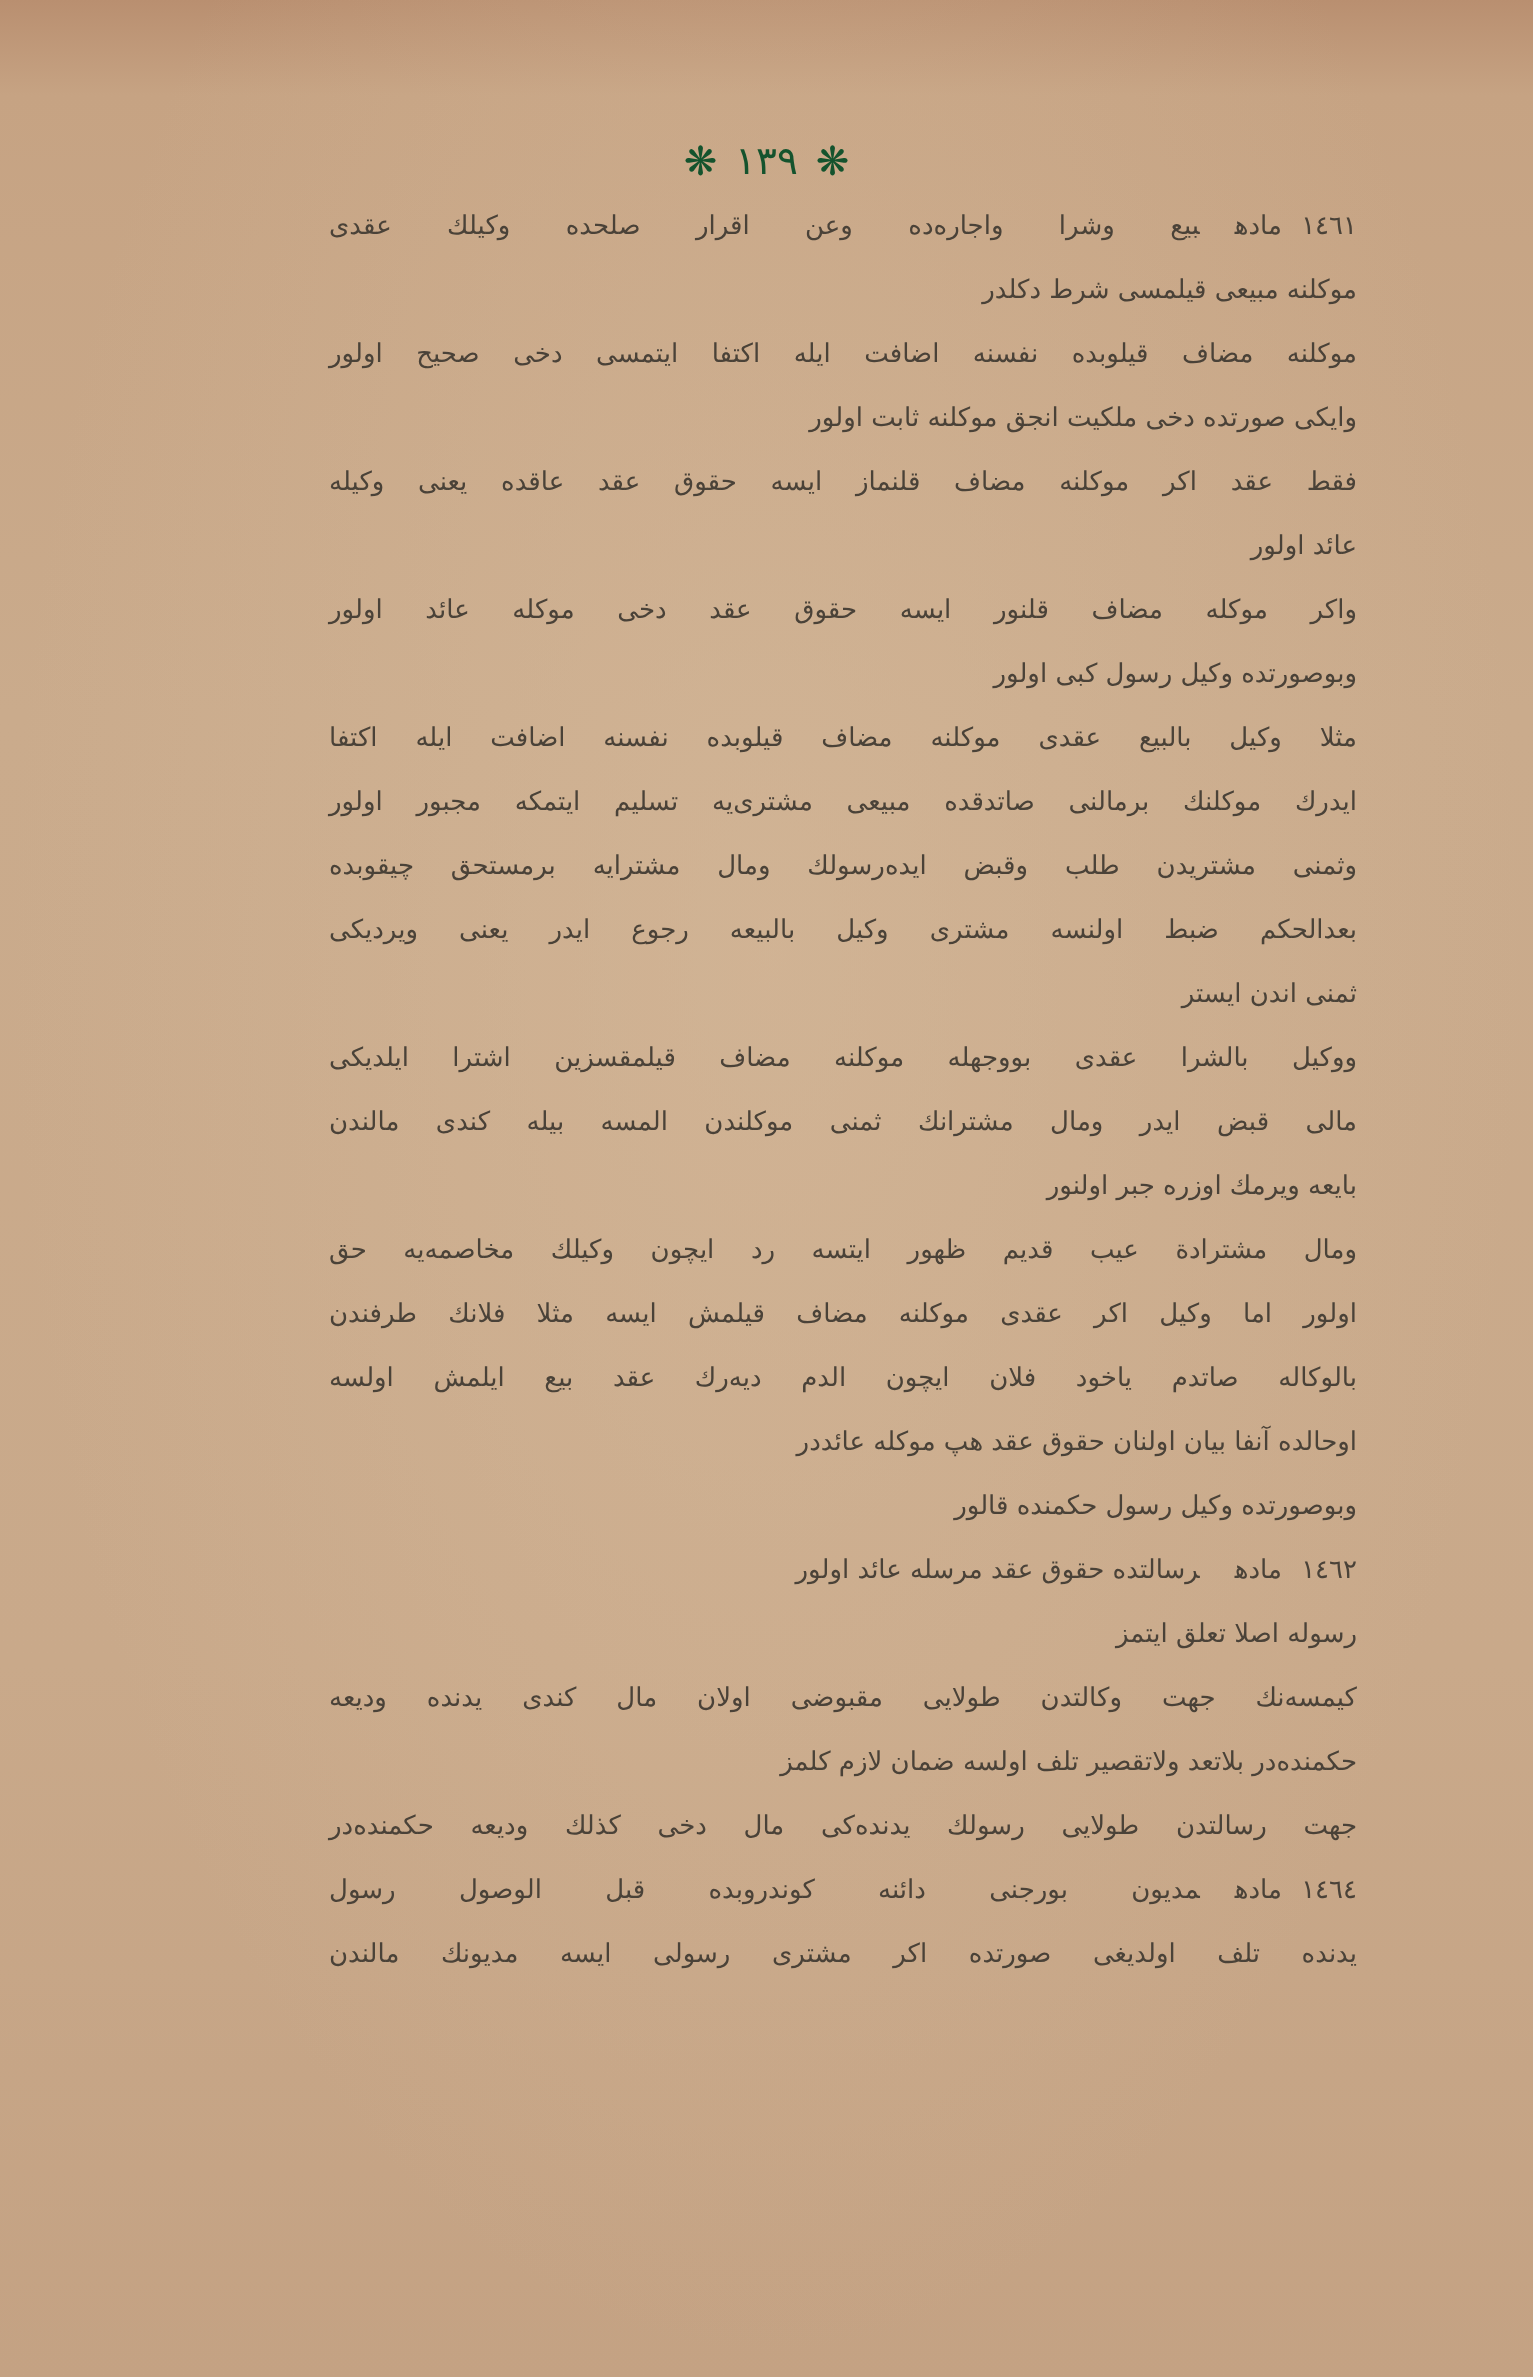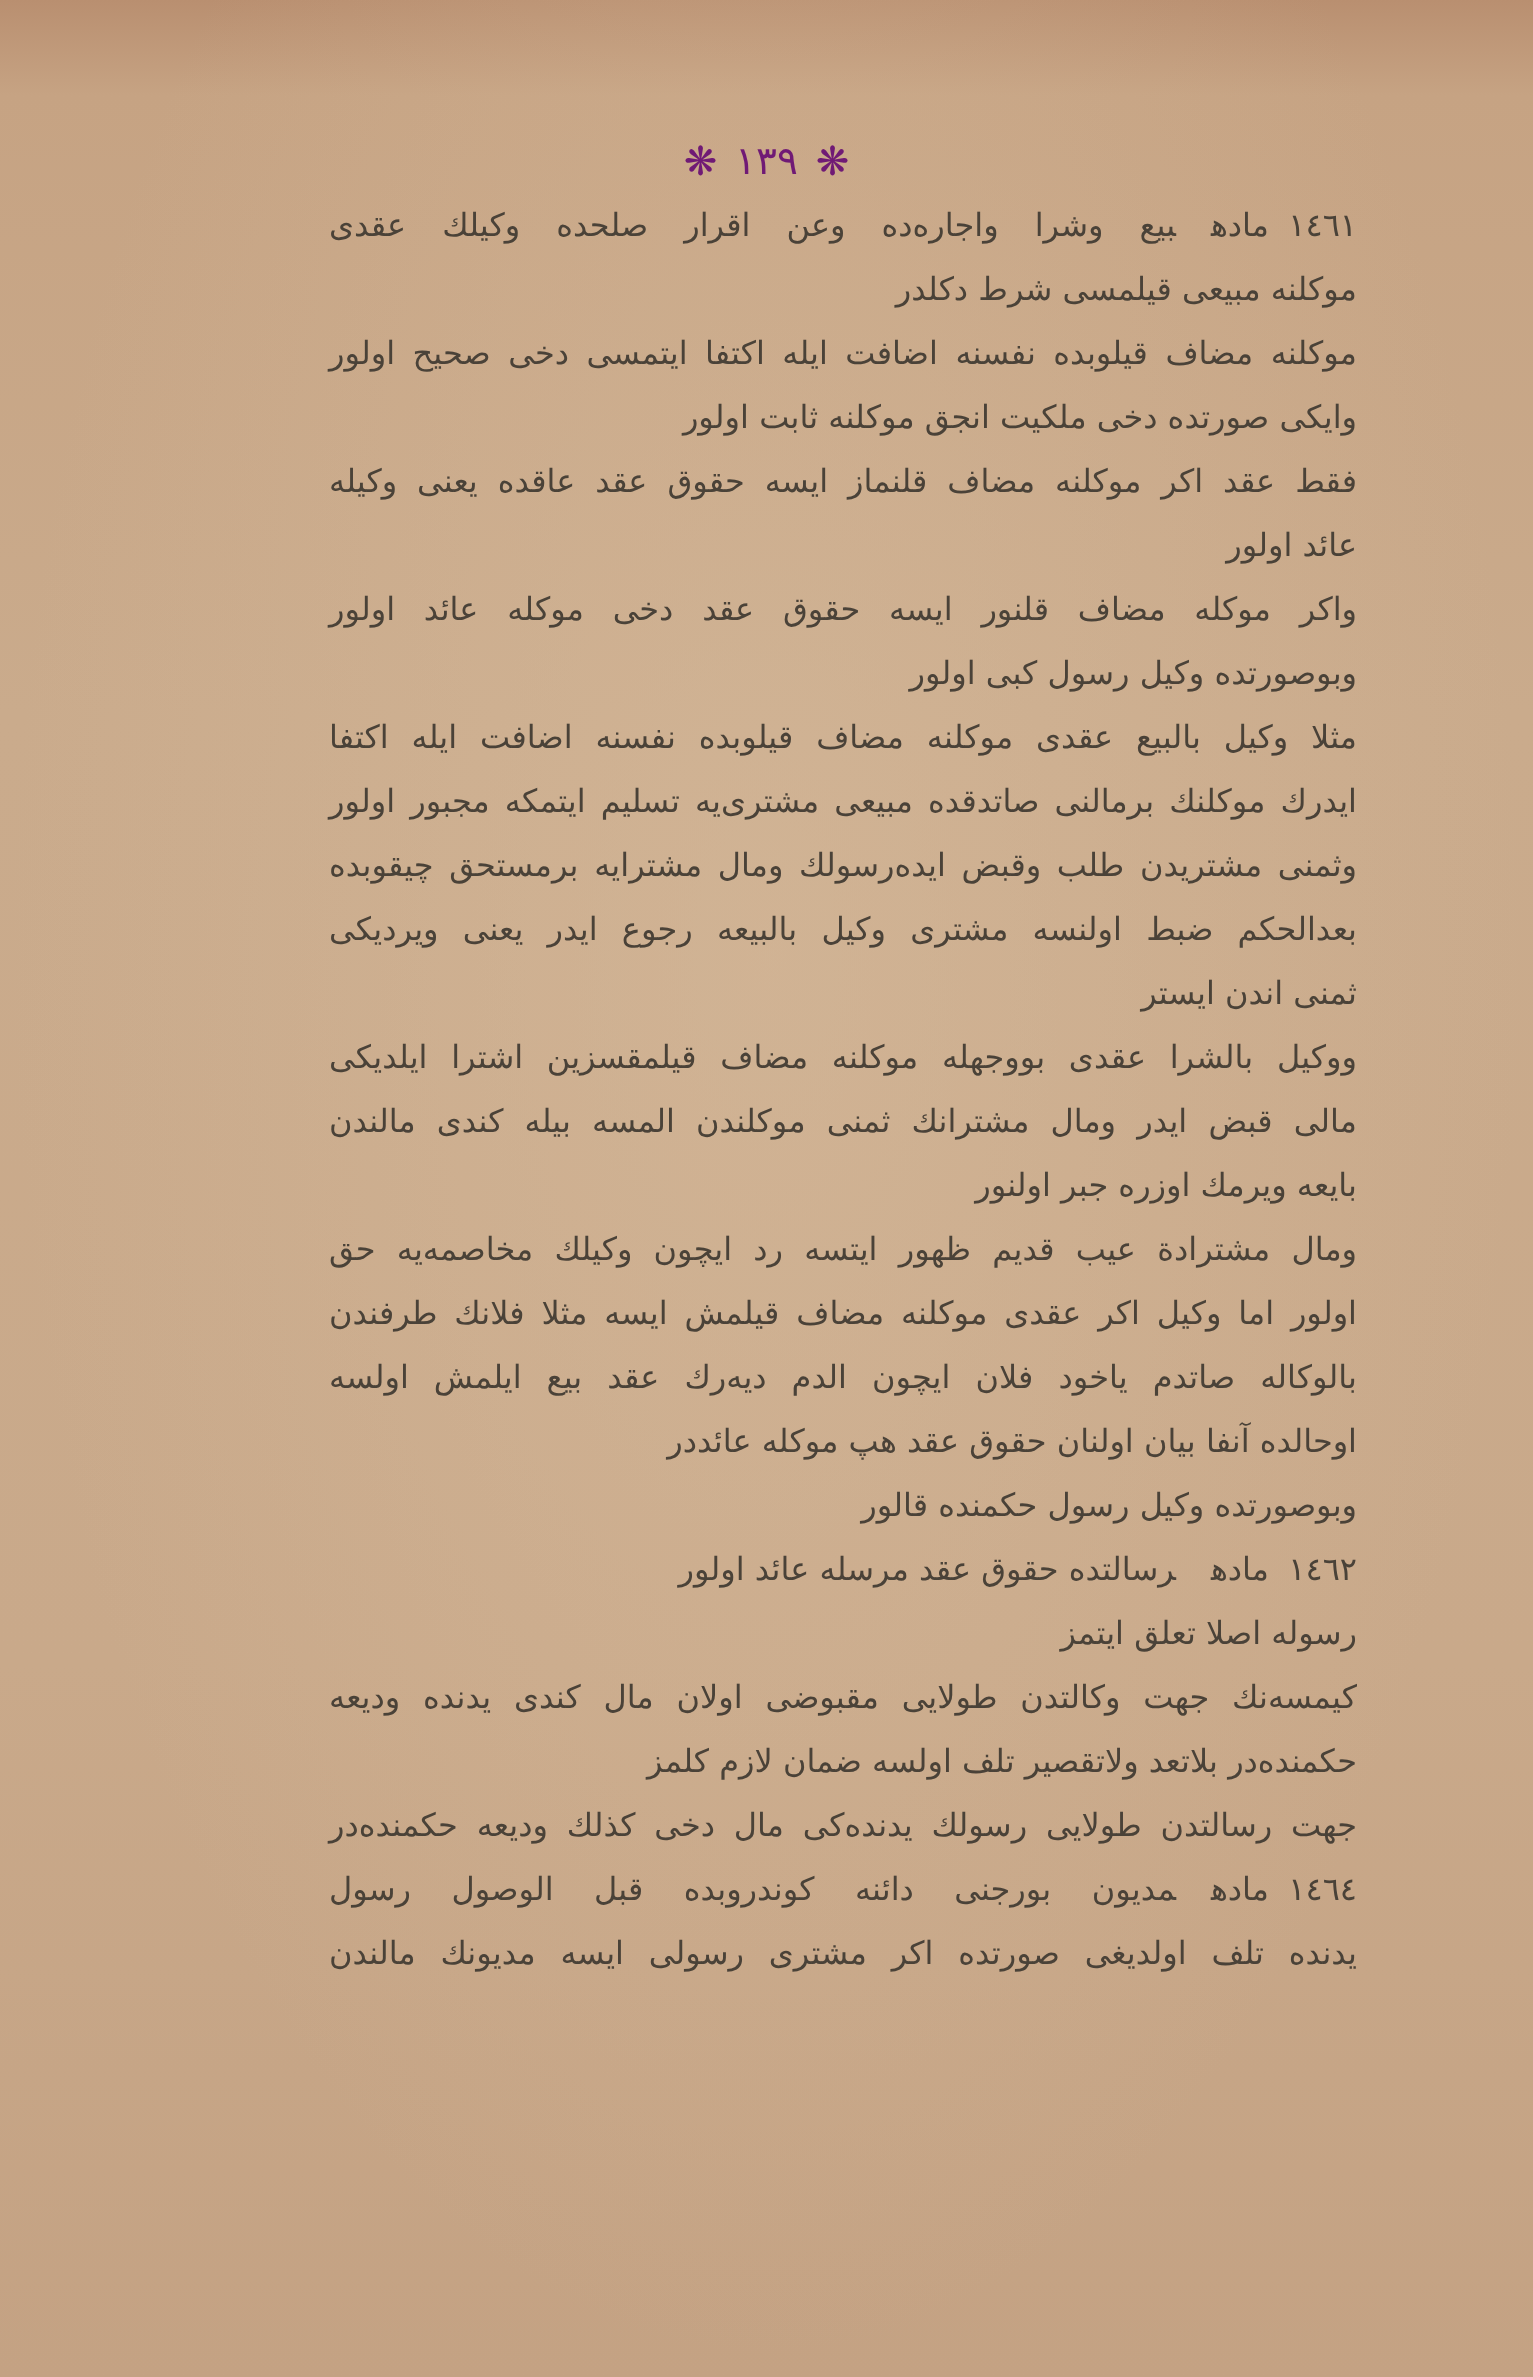--- a/index.html
+++ b/index.html
@@ -26,21 +26,21 @@
       height: 2377px;
     }
     .header {
       position: absolute;
       top: 127px;
       left: 0;
       width: 1533px;
       text-align: center;
       font-size: 39px;
       line-height: 62px;
-      color: #701a75;
+      color: #14532d;
     }
     .header .orn {
       display: inline-block;
       font-size: 40px;
       vertical-align: middle;
       margin: 0 5.3px;
     }
     .header .pnum {
       display: inline-block;
       vertical-align: middle;
@@ -50,21 +50,21 @@
       position: absolute;
       top: 193px;
       left: 329px;
       width: 1028px;
       direction: rtl;
       text-align: right;
     }
     .line {
       height: 64px;
       line-height: 64px;
-      font-size: 32px;
+      font-size: 26px;
       white-space: nowrap;
       color: #4a4238;
     }
     .line.justify {
       text-align: justify;
       text-align-last: justify;
     }
     .line .num {
       margin-left: 19.3px;
     }

